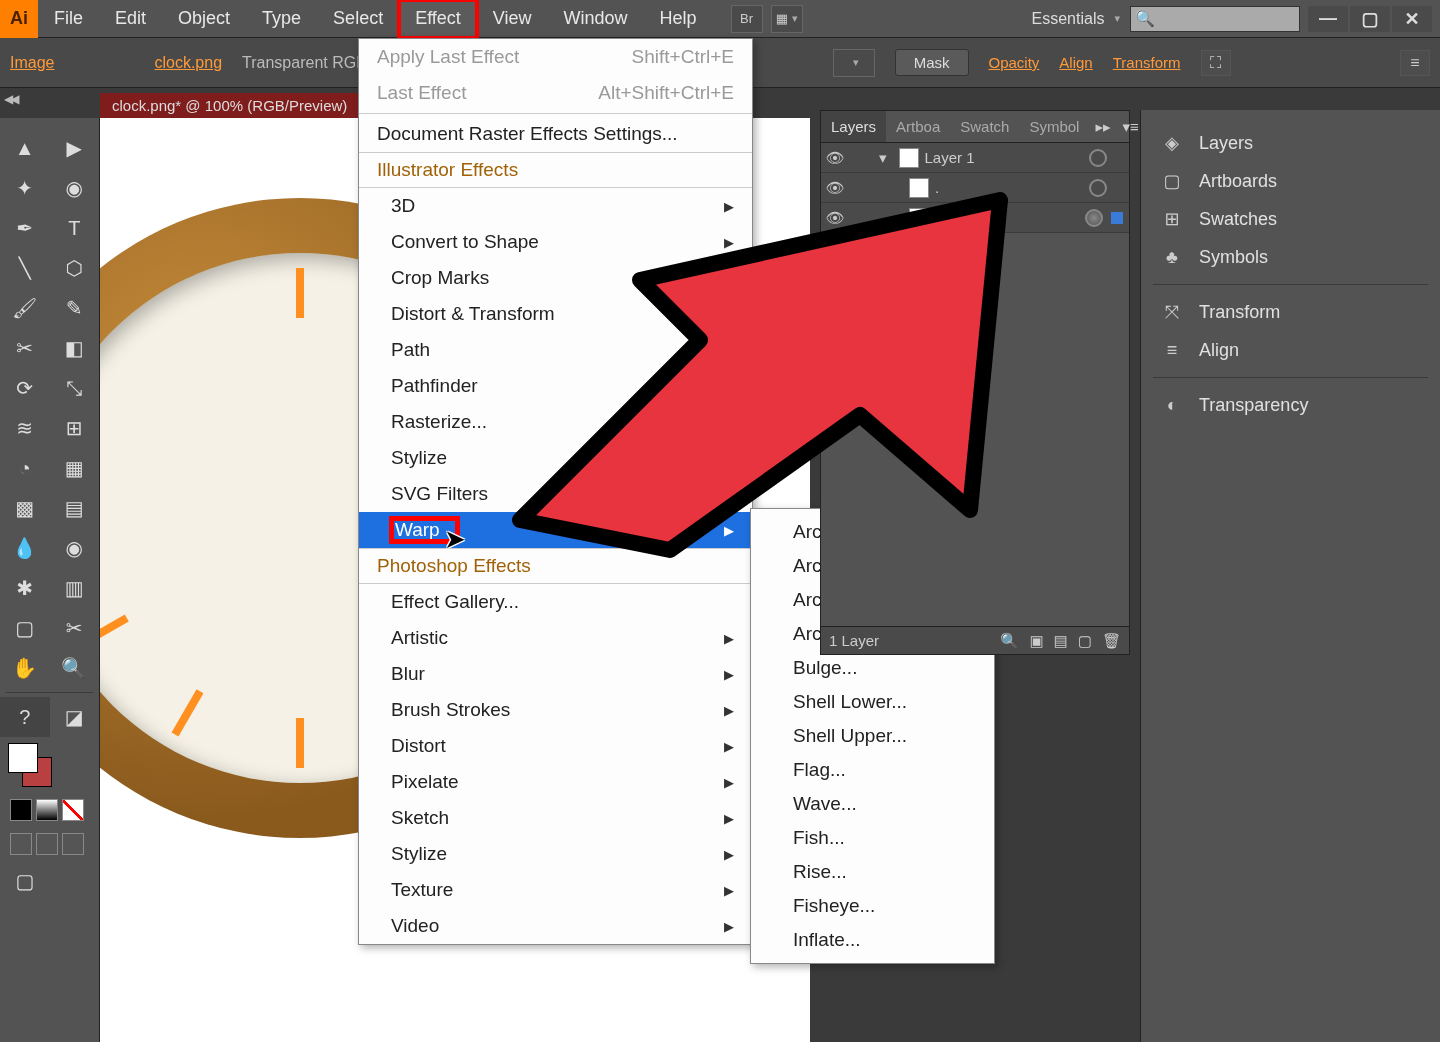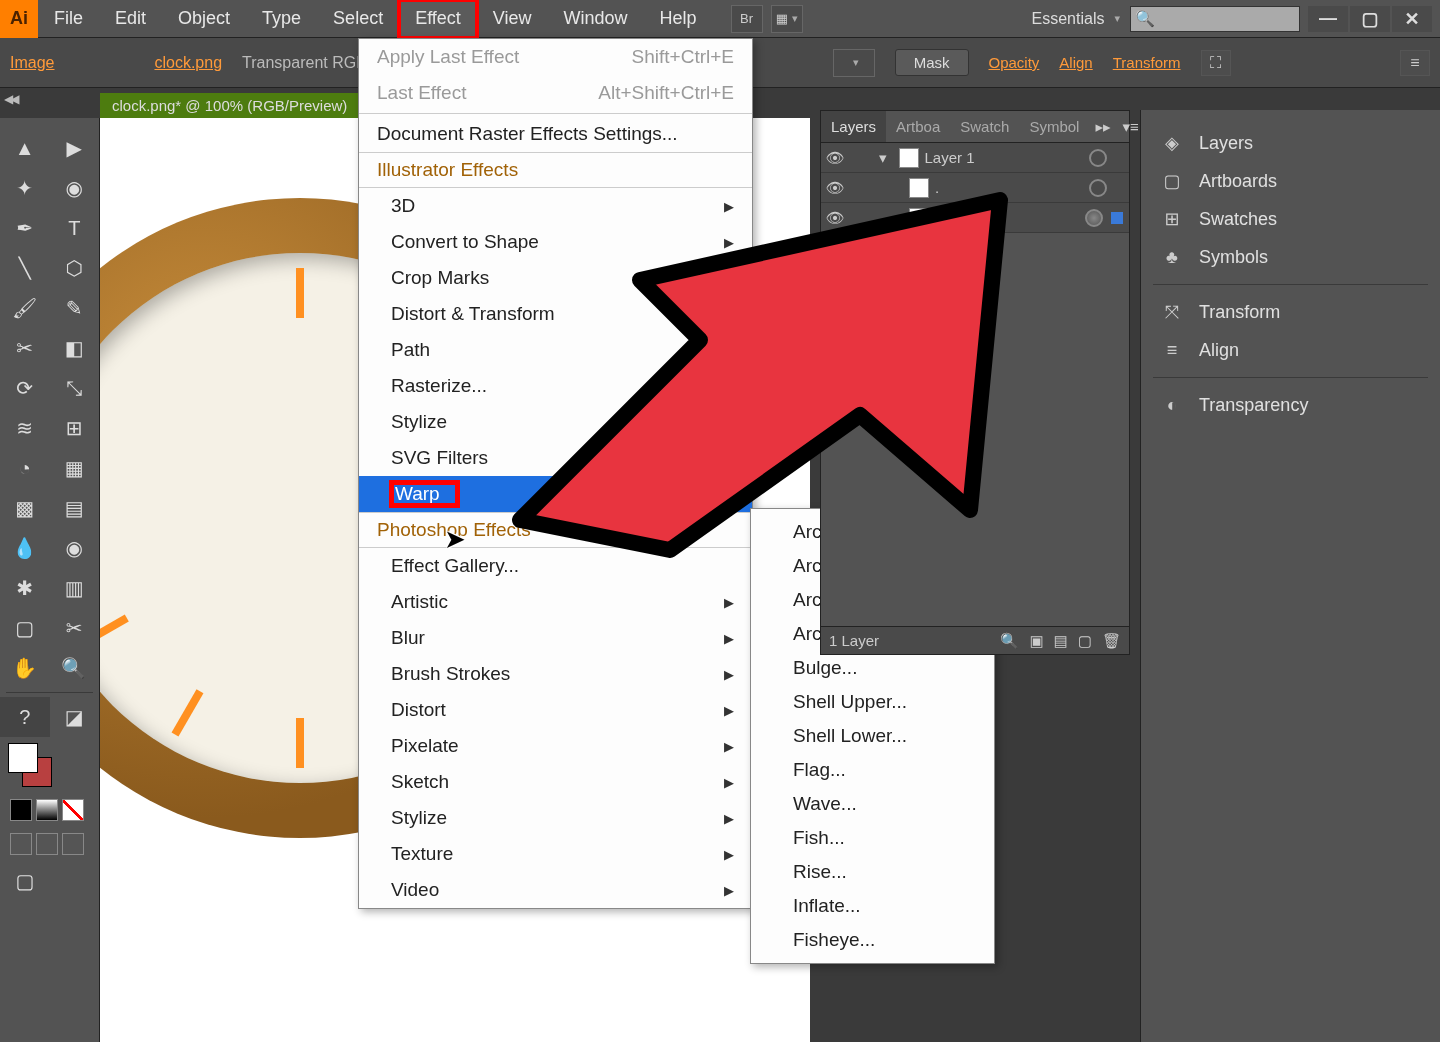--- a/index.html
+++ b/index.html
@@ -20,21 +20,21 @@
 
 .controlbar { position: absolute; top: 38px; left: 0; right: 0; height: 50px; background: #494949; display: flex; align-items: center; border-bottom: 1px solid #222; padding: 0 10px; gap: 20px; }
 .ctrl-label { color: #ff9a3a; font-size: 16px; text-decoration: underline; }
 .ctrl-plain { color: #bbb; font-size: 16px; }
 .ctrl-btn { background: #5a5a5a; border: 1px solid #333; color: #ddd; padding: 4px 18px; font-size: 15px; border-radius: 3px; }
 .ctrl-link { color: #ff9a3a; text-decoration: underline; font-size: 15px; }
 .ctrl-iconbtn { width: 30px; height: 26px; display:flex; align-items:center; justify-content:center; color:#ccc; border:1px solid #555; background:#4d4d4d;}
 
 
 .doc-tab-row { position: absolute; top: 88px; left: 100px; right: 0; height: 30px; background: #3a3a3a; display: flex; align-items: flex-end; }
-.doc-tab { background: #4d7c0f; color: #ddd; font-size: 15px; padding: 4px 12px; }
+.doc-tab { background: #7f1d1d; color: #ddd; font-size: 15px; padding: 4px 12px; }
 
 
 .toolbox { position: absolute; top: 118px; left: 0; width: 100px; bottom: 0; background: #535353; border-right: 1px solid #222; padding-top: 10px;}
 .tool-row { display: flex; }
 .tool-cell { width: 50px; height: 40px; display: flex; align-items: center; justify-content: center; color: #ddd; font-size: 20px; }
 .tool-divider { height: 1px; background: #3a3a3a; margin: 4px 6px; }
 .swatch-row { display:flex; padding:6px 10px; gap:4px;}
 .swatch { width:22px; height:22px; border:1px solid #888;}
 .fg-bg { position:relative; width:50px; height:44px; margin:6px 8px;}
 .fg-sw { position:absolute; top:0; left:0; width:30px; height:30px; background:#fff; border:1px solid #000;}
@@ -281,20 +281,24 @@
     </div>
   <div class="dd-row dd-sub">
       <span>Distort &amp; Transform</span>
       <span class="dd-arrow">▶</span>
     </div>
   <div class="dd-row dd-sub">
       <span>Path</span>
       <span class="dd-arrow">▶</span>
     </div>
   <div class="dd-row dd-sub">
+      <span>Pathfinder</span>
+      <span class="dd-arrow">▶</span>
+    </div>
+  <div class="dd-row dd-sub">
       <span>Rasterize...</span>
     </div>
   <div class="dd-row dd-sub">
       <span>Stylize</span>
       <span class="dd-arrow">▶</span>
     </div>
   <div class="dd-row dd-sub">
       <span>SVG Filters</span>
       <span class="dd-arrow">▶</span>
     </div>
@@ -345,28 +349,28 @@
       <span class="dd-arrow">▶</span>
     </div>
 </div>
 
 <div class="dd-submenu">
   <div class="dd-row">Arc...</div>
   <div class="dd-row">Arc Lower...</div>
   <div class="dd-row">Arc Upper...</div>
   <div class="dd-row">Arch...</div>
   <div class="dd-row">Bulge...</div>
+  <div class="dd-row">Shell Lower...</div>
   <div class="dd-row">Shell Upper...</div>
-  <div class="dd-row">Shell Lower...</div>
   <div class="dd-row">Flag...</div>
   <div class="dd-row">Wave...</div>
   <div class="dd-row">Fish...</div>
   <div class="dd-row">Rise...</div>
+  <div class="dd-row">Fisheye...</div>
   <div class="dd-row">Inflate...</div>
-  <div class="dd-row">Fisheye...</div>
 </div>
 
 <div class="layers-panel">
   <div class="panel-tabs">
     <div class="panel-tab active">Layers</div>
     <div class="panel-tab">Artboa</div>
     <div class="panel-tab">Swatch</div>
     <div class="panel-tab">Symbol</div>
     <div style="margin-left:auto;padding:0 6px">▸▸</div>
     <div style="padding:0 6px">▾≡</div>

